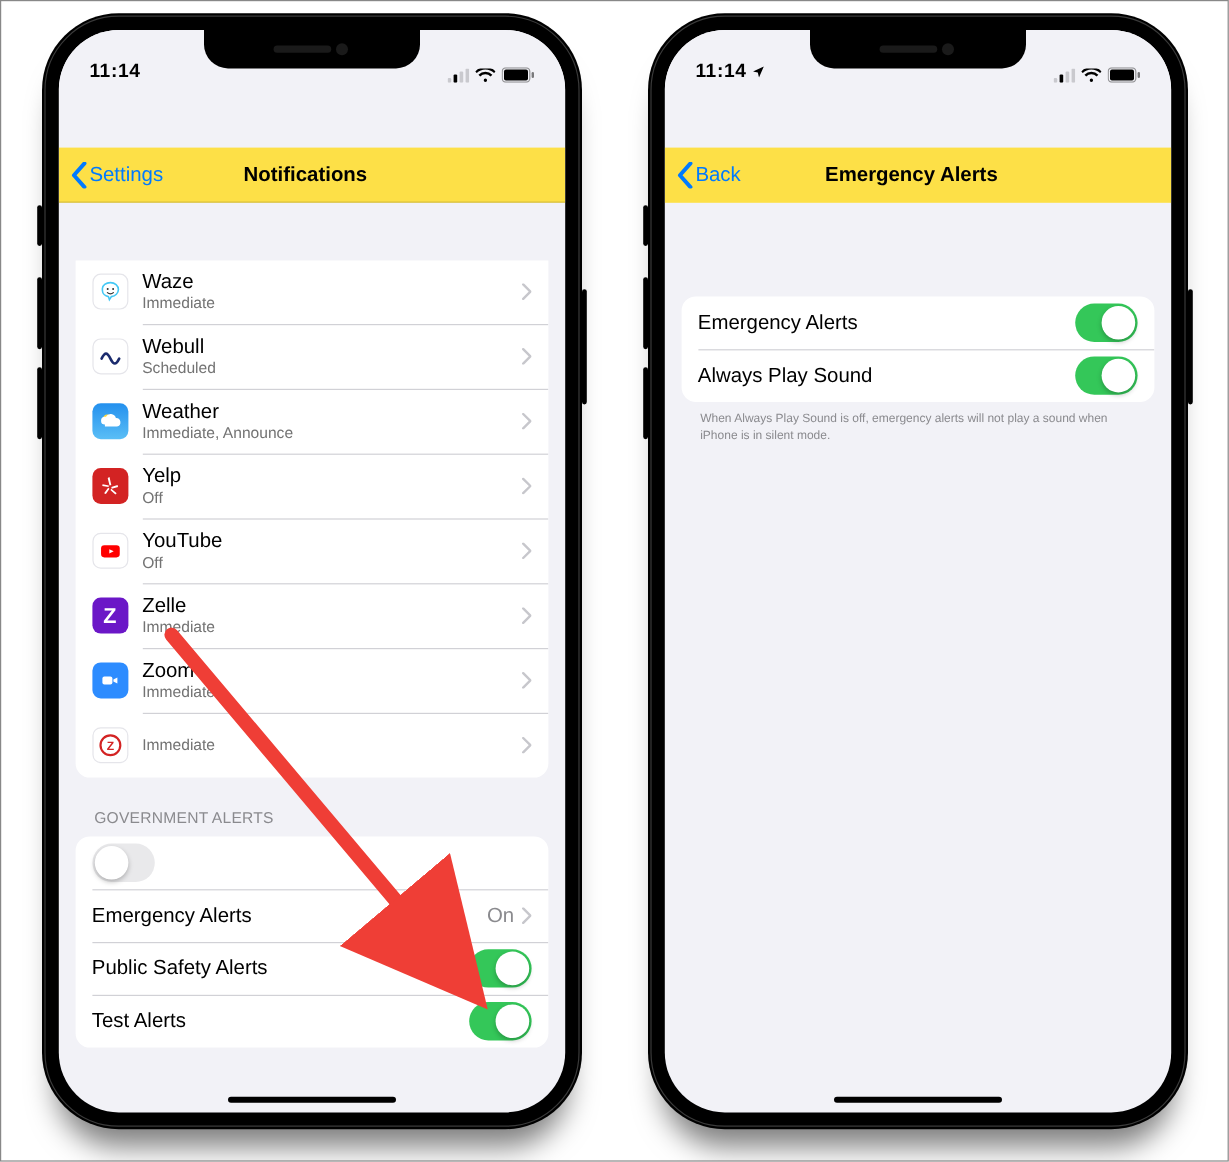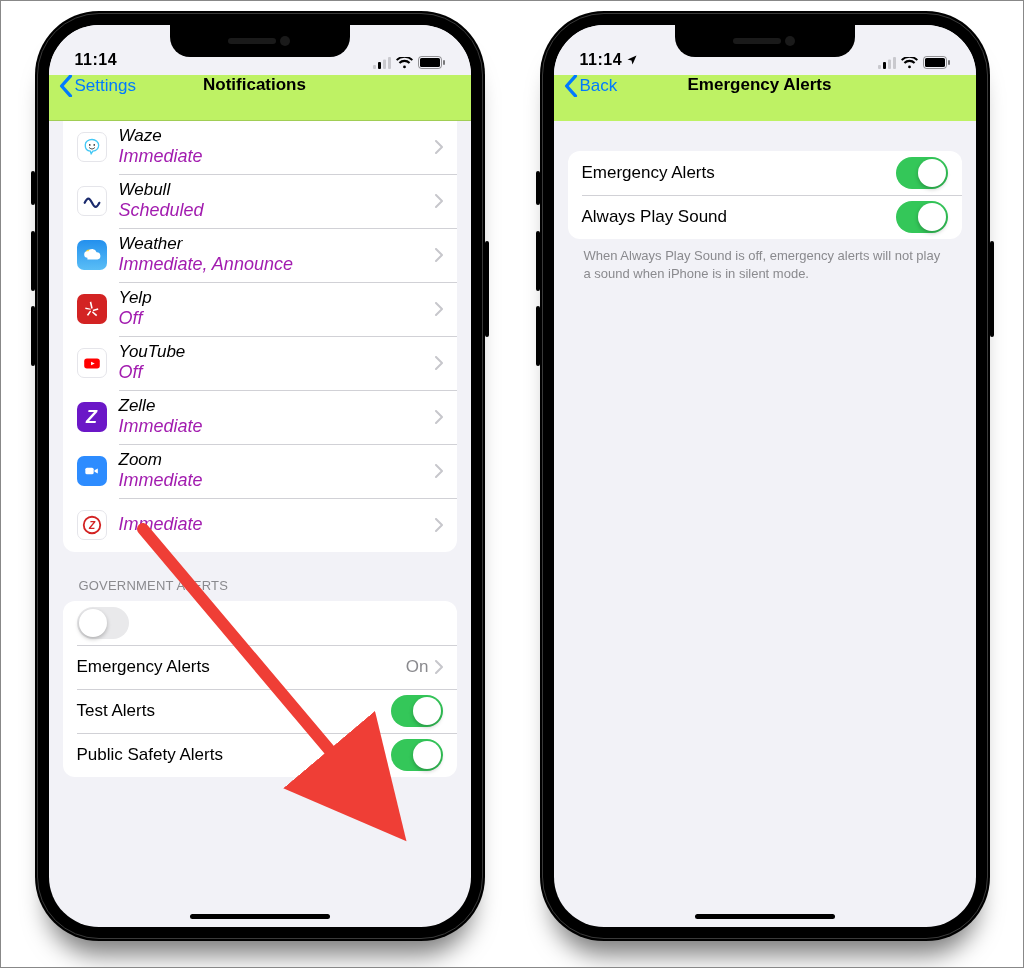--- a/index.html
+++ b/index.html
@@ -41,20 +41,21 @@
   .side-btn.right1 { right:-4px; top:230px; width:4px; height:96px;}
   .screen {
     width: 100%;
     height: 100%;
     background: #f2f2f7;
     border-radius: 50px;
     overflow: hidden;
     position: relative;
     display: flex;
     flex-direction: column;
+    gap: 48px;
   }
   .notch-wrap {
     position:absolute;
     top:0; left:0; right:0;
     height:34px;
     display:flex;
     justify-content:center;
     pointer-events:none;
     z-index:10;
   }
@@ -95,23 +96,23 @@
     display:flex; align-items:center; gap:4px;
   }
   .status-icons {
     display:flex; align-items:center; gap:5px;
   }
   .status-icons svg { display:block; }
 
   .nav-bar {
     height: 46px;
     display:flex;
-    align-items:flex-start;
+    align-items:center;
     position:relative;
-    background:#bef264;
+    background:#fde047;
     border-bottom:0.5px solid rgba(0,0,0,0.15);
     padding:0 10px;
   }
   .nav-back {
     color:#007aff;
     font-size:17px;
     display:flex;
     align-items:center;
     gap:2px;
     font-weight:400;
@@ -134,31 +135,30 @@
   .group {
     margin: 0 14px;
     background:#fff;
     border-radius:12px;
     overflow:hidden;
   }
   .group.top-cut {
     border-top-left-radius:0;
     border-top-right-radius:0;
     margin-top:-1px;
-    font-style:italic;
   }
   .section-header {
     font-size:13px;
     color:#8a8a8e;
     text-transform:uppercase;
     padding:26px 30px 8px 30px;
     letter-spacing:0.2px;
   }
   .section-footer {
-    font-size:13px;
+    font-size:10px;
     color:#8a8a8e;
     padding:8px 30px 0 30px;
     line-height:1.35;
   }
 
   .cell {
     display:flex;
     align-items:center;
     min-height:44px;
     padding: 6px 14px 6px 14px;
@@ -179,21 +179,21 @@
   .app-icon {
     width:30px; height:30px;
     border-radius:7px;
     margin-right:12px;
     flex:none;
     display:flex; align-items:center; justify-content:center;
     color:#fff;
   }
   .cell-text { flex:1; display:flex; flex-direction:column; }
   .cell-title { font-size:17px; color:#000; line-height:1.2; }
-  .cell-sub { font-size:18px; color:#a21caf; line-height:1.2; }
+  .cell-sub { font-size:13px; color:#737373; line-height:1.2; }
   .cell-value { font-size:17px; color:#8a8a8e; margin-right:6px;text-align:right; }
   .chevron {
     color:#c7c7cc;
     flex:none;
   }
   .cell.tall { min-height:54px; }
 
   .switch {
     width:52px; height:32px;
     border-radius:16px;
@@ -418,27 +418,27 @@
           <div class="cell-text">
               <span class="cell-title">Emergency Alerts</span>
             </div>
           <span class="cell-value">On</span>
           <svg class="chevron" width="8" height="14" viewBox="0 0 8 14">
               <path d="M1 1l6 6-6 6" stroke="#c7c7cc" stroke-width="2" fill="none" stroke-linecap="round" stroke-linejoin="round"></path>
             </svg>
         </div>
         <div class="cell">
           <div class="cell-text">
+              <span class="cell-title">Public Safety Alerts</span>
+            </div>
+          <div class="switch on"></div>
+        </div>
+        <div class="cell">
+          <div class="cell-text">
               <span class="cell-title">Test Alerts</span>
-            </div>
-          <div class="switch on"></div>
-        </div>
-        <div class="cell">
-          <div class="cell-text">
-              <span class="cell-title">Public Safety Alerts</span>
             </div>
           <div class="switch on"></div>
         </div>
       </div>
     </div>
 
     <div class="home-indicator"></div>
 
     <svg class="arrow-annot" style="left:80px; top:490px;" width="300" height="340" viewBox="0 0 300 340">
       <defs>

